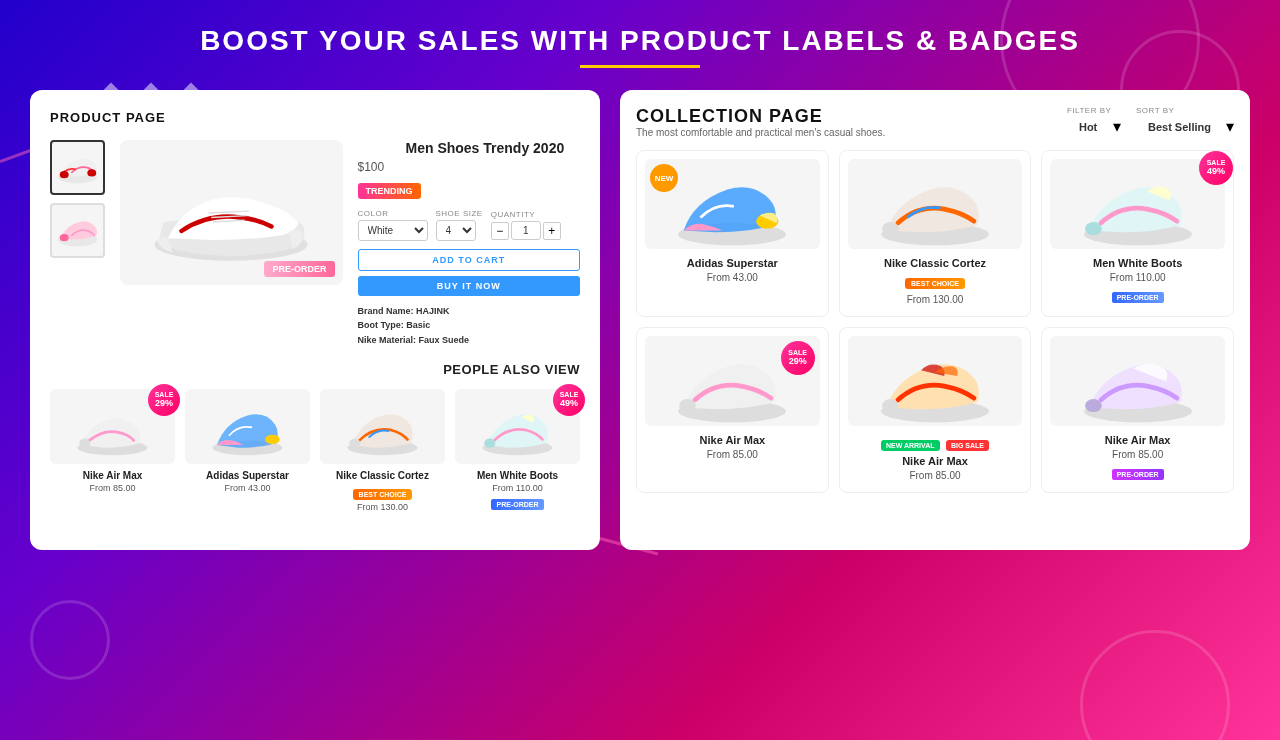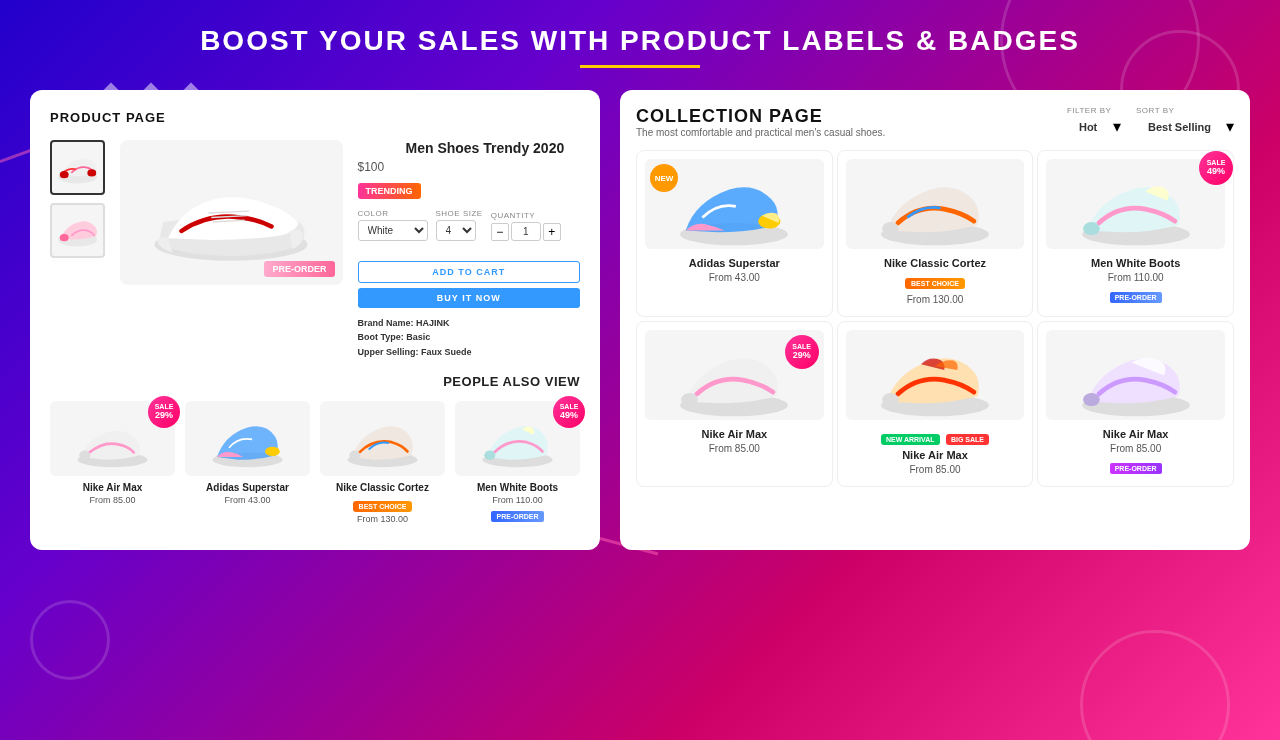--- a/index.html
+++ b/index.html
@@ -157,22 +157,22 @@
       font-weight: 700;
       padding: 3px 8px;
       border-radius: 3px;
       margin-bottom: 10px;
       text-transform: uppercase;
     }
 
     .form-row {
       display: flex;
       gap: 8px;
-      margin-bottom: 20px;
-      align-items: flex-end;
+      margin-bottom: 8px;
+      align-items: center;
     }
     .form-group {
       display: flex;
       flex-direction: column;
       gap: 2px;
     }
     .form-label {
       font-size: 8px;
       color: #888;
       text-transform: uppercase;
@@ -385,21 +385,21 @@
     }
     .control-select-wrapper {
       display: flex;
       align-items: center;
       gap: 3px;
     }
 
     .collection-grid {
       display: grid;
       grid-template-columns: repeat(3, 1fr);
-      gap: 4px;
+      gap: 10px;
     }
 
     .coll-card {
       border: 1px solid #eee;
       border-radius: 8px;
       padding: 8px;
       position: relative;
     }
     .coll-card-image {
       background: #f5f5f5;
@@ -610,21 +610,21 @@
               </div>
             </div>
           </div>
 
           <button class="btn-add-cart">ADD TO CART</button>
           <button class="btn-buy-now">BUY IT NOW</button>
 
           <div class="product-meta">
             <div><span>Brand Name:</span> <span>HAJINK</span></div>
             <div><span>Boot Type:</span> <span>Basic</span></div>
-            <div><span>Upper Selling:</span> <span>Faux Suede</span></div>
+            <div><span>Nike Material:</span> <span>Faux Suede</span></div>
           </div>
         </div>
       </div>
 
       <div class="also-view-title">PEOPLE ALSO VIEW</div>
 
       <div class="also-view-grid">
 
         <div class="also-card">
           <div class="also-card-image">

